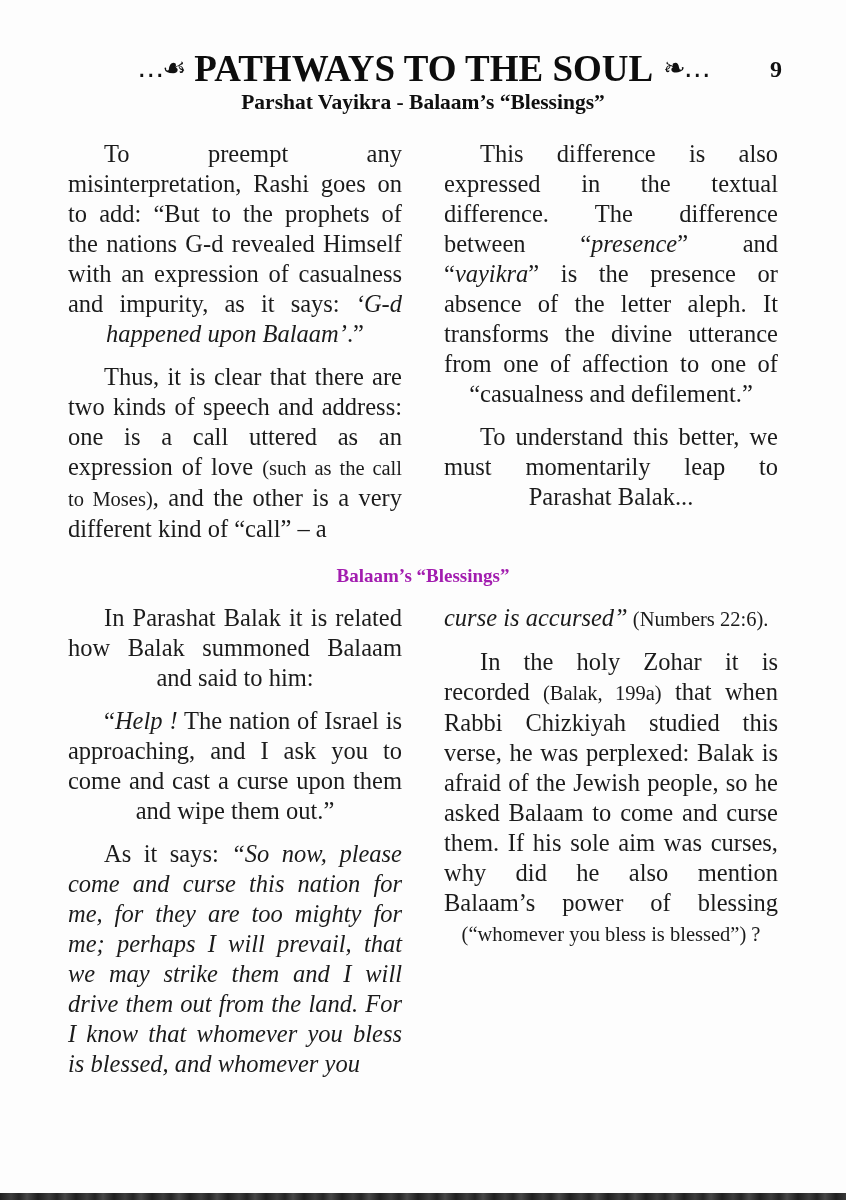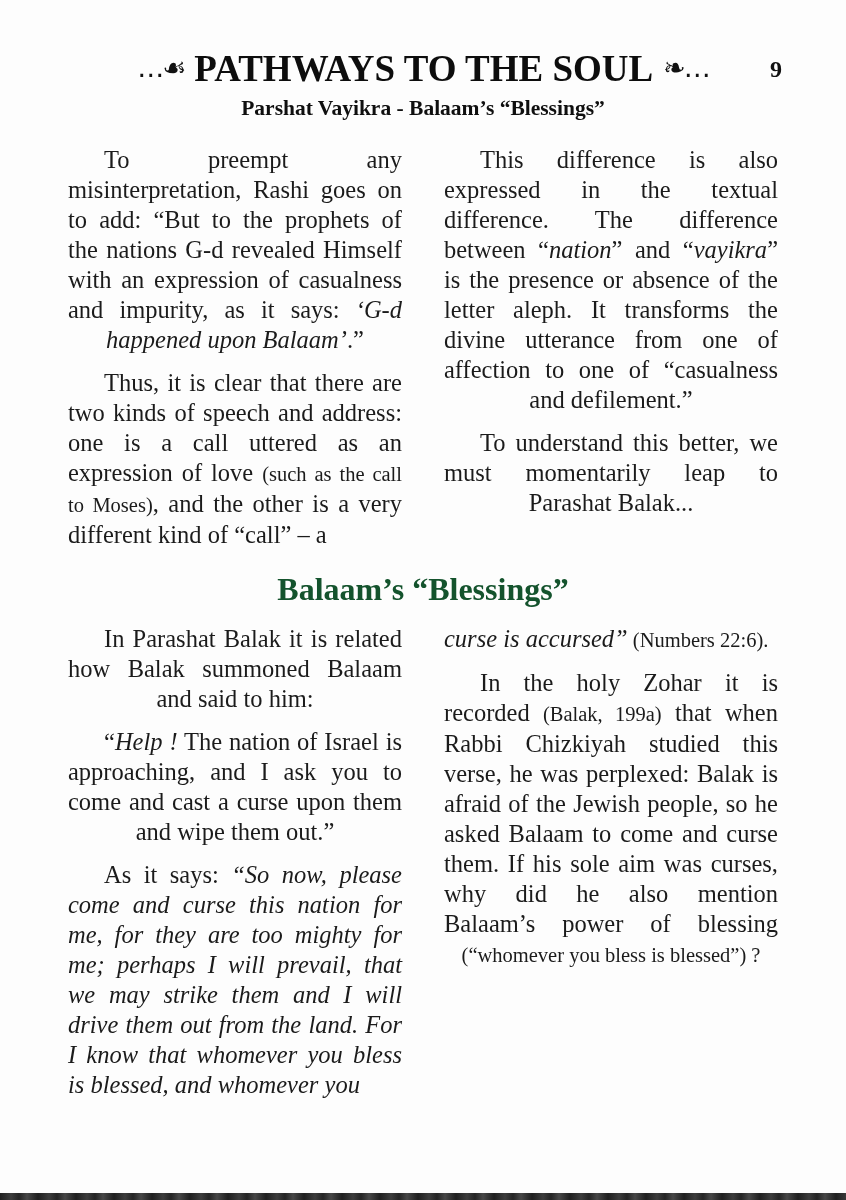--- a/index.html
+++ b/index.html
@@ -30,38 +30,38 @@
     font-size: 37px; font-weight: bold; color: #0d0d0d;
     letter-spacing: 0px; white-space: nowrap;
     transform: scaleY(1.05);
   }
   .page-number {
     position: absolute; top: 56px; right: 64px;
     font-size: 24px; font-weight: bold; color: #111;
   }
   .subtitle {
     text-align: center; font-weight: bold;
-    font-size: 21.5px; margin-top: 7px; color: #0f0f0f;
+    font-size: 21.5px; margin-top: 1px; color: #0f0f0f;
   }
   
   .content { margin: 24px 68px 0 68px; }
   .cols { display: flex; gap: 42px; }
   .col { width: 335px; }
   p.body-p {
     font-size: 24.5px; line-height: 30px;
     text-align: justify; text-justify: inter-word;
     margin: 0 0 13px 0;
   }
   .indent { text-indent: 36px; }
   .last-center { text-align-last: center; }
   .it { font-style: italic; }
   .sm { font-size: 20.5px; }
   .section-heading {
     text-align: center; font-weight: bold;
-    font-size: 32px; margin: 8px 0 16px 0; color: #14532d;
+    font-size: 19px; margin: 8px 0 16px 0; color: #a21caf;
   }
   
   .bottom-strip {
     position: absolute; left: 0; bottom: 0; width: 846px; height: 7px;
     background: repeating-linear-gradient(90deg,
       #1f1f1f 0px, #3c3c3c 11px, #242424 19px, #474747 27px, #1f1f1f 38px);
   }
 </style>
 </head>
 <body>
@@ -79,21 +79,21 @@
   </div>
 
   <div class="content">
 
     <div class="cols">
       <div class="col">
         <p class="body-p indent last-center"><span>To preempt any misinterpretation, Rashi goes on to add: “But to the prophets of the nations G-d revealed Himself with an expression of casualness and impurity, as it says: </span><span class="it">‘G-d happened upon Balaam’</span><span>.”</span></p>
         <p class="body-p indent"><span>Thus, it is clear that there are two kinds of speech and address: one is a call uttered as an expression of love </span><span class="sm">(such as the call to Moses)</span><span>, and the other is a very different kind of “call” – a</span></p>
       </div>
       <div class="col">
-        <p class="body-p indent last-center"><span>This difference is also expressed in the textual difference. The difference between “</span><span class="it">nation</span><span>” and “</span><span class="it">vayikra</span><span>” is the presence or absence of the letter aleph. It transforms the divine utterance from one of affection to one of “casualness and defilement.”</span></p>
+        <p class="body-p indent last-center"><span>This difference is also expressed in the textual difference. The difference between “</span><span class="it">presence</span><span>” and “</span><span class="it">vayikra</span><span>” is the presence or absence of the letter aleph. It transforms the divine utterance from one of affection to one of “casualness and defilement.”</span></p>
         <p class="body-p indent last-center"><span>To understand this better, we must momentarily leap to Parashat Balak...</span></p>
       </div>
     </div>
 
     <div class="section-heading">Balaam’s “Blessings”</div>
 
     <div class="cols">
       <div class="col">
         <p class="body-p indent last-center"><span>In Parashat Balak it is related how Balak summoned Balaam and said to him:</span></p>
         <p class="body-p indent last-center"><span>“</span><span class="it">Help !</span><span> The nation of Israel is approaching, and I ask you to come and cast a curse upon them and wipe them out.”</span></p>

